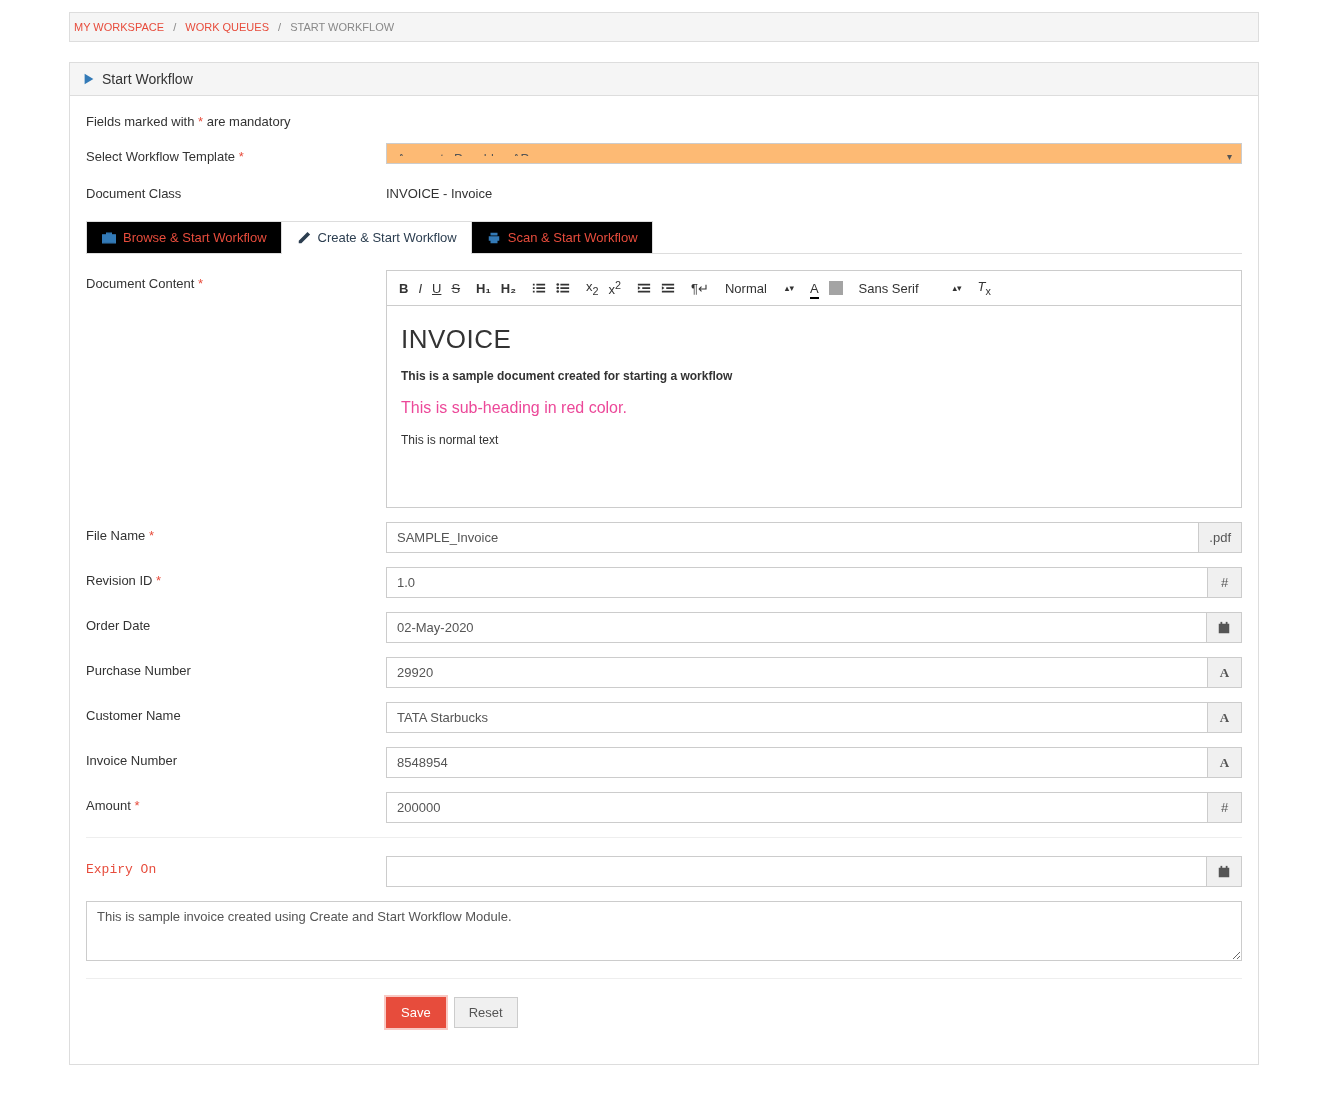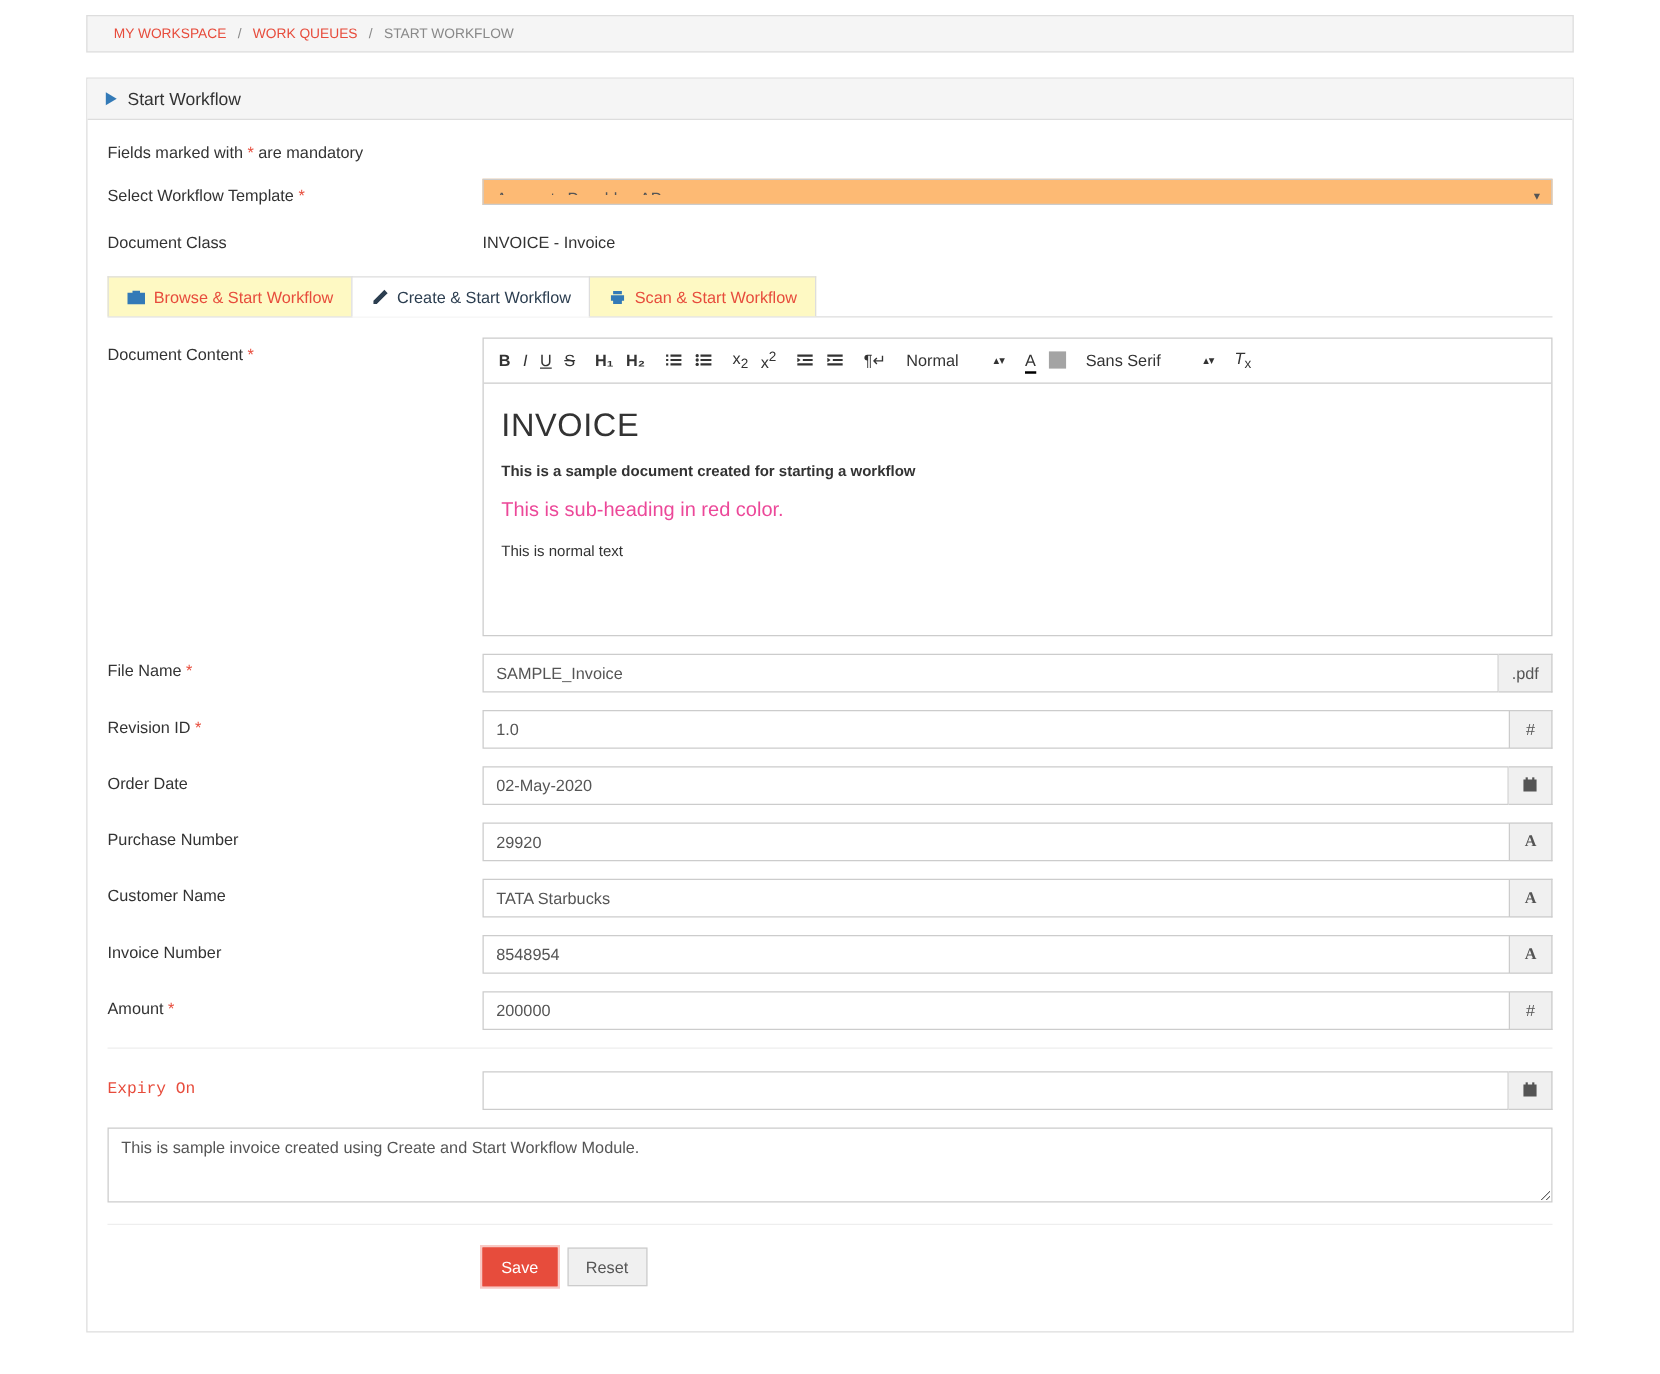--- a/index.html
+++ b/index.html
@@ -1,39 +1,39 @@
 <!DOCTYPE html>
 <html><head>
   <meta charset="utf-8">
   <style>
     * { box-sizing: border-box; margin: 0; padding: 0; }
     body { font-family: "Segoe UI", Arial, sans-serif; font-size: 13px; background: #fff; color: #333; }
     .page { width: 1190px; margin: 5px auto; }
-    .breadcrumb { border: 1px solid #ddd; background: #f5f5f5; padding: 8px 21px; font-size: 11px; margin-top: 12px; }
+    .breadcrumb { border: 1px solid #ddd; background: #f5f5f5; padding: 8px 4px; font-size: 11px; margin-top: 12px; }
     .breadcrumb a { color: #e74c3c; text-decoration: none; }
     .breadcrumb .sep { color: #888; margin: 0 6px; }
     .breadcrumb .cur { color: #888; }
     .panel { border: 1px solid #ddd; margin-top: 20px; }
     .panel-head { background: #f5f5f5; border-bottom: 1px solid #ddd; padding: 8px 12px; display: flex; align-items: center; }
     .panel-head .title { font-size: 14px; margin-left: 6px; }
     .panel-body { padding: 18px 16px 22px 16px; }
     .mandatory-note { margin-bottom: 14px; font-size: 13px; }
     .ast { color: #e74c3c; }
     .row { display: flex; align-items: flex-start; margin-bottom: 14px; }
     .lbl { width: 300px; padding-top: 6px; font-size: 13px; color: #333; }
     .lbl.red { color: #e74c3c; font-family: Liberation Mono, monospace; }
     .fld { flex: 1; }
     select, input[type=text], textarea {
       width: 100%; border: 1px solid #ccc; padding: 7px 10px; font-family: inherit; font-size: 13px; color: #555;
       border-radius: 0;
     }
     select { height: 21px; background: #fdba74; }
     .doc-class { padding-top: 6px; }
     .tabs { display: flex; margin-top: 20px; margin-bottom: 16px; border-bottom: 1px solid #ddd; }
-    .tab { padding: 8px 14px; border: 1px solid #ddd; border-bottom: none; margin-right: -1px; background: #fef9c3; cursor: pointer; display: flex; align-items: center; gap: 6px; color: #337ab7; font-size: 13px; }
+    .tab { padding: 8px 14px; border: 1px solid #ddd; border-bottom: none; margin-right: -1px; background: #000000; cursor: pointer; display: flex; align-items: center; gap: 6px; color: #337ab7; font-size: 13px; }
     .tab.active { background: #fff; position: relative; }
     .tab.active::after { content: ""; position: absolute; left: 0; right: 0; bottom: -1px; height: 1px; background: #fff; }
     .tab-red { color: #e74c3c; }
     .tab-dark { color: #2c3e50; }
     .editor { border: 1px solid #ccc; }
     .toolbar { border-bottom: 1px solid #ccc; padding: 8px 12px; display: flex; align-items: center; gap: 16px; font-size: 13px; color: #444; }
     .tb-group { display: flex; gap: 10px; align-items: center; }
     .tb-btn { cursor: pointer; color: #333; }
     .editor-body { padding: 18px 14px 60px 14px; font-family: Arial, sans-serif; }
     .ed-h1 { font-size: 26px; font-weight: 400; margin-bottom: 14px; letter-spacing: 0.5px; }
@@ -174,21 +174,21 @@
                 <span class="tb-btn">
                   <svg width="14" height="14" viewBox="0 0 16 16">
                       <path fill="#333" d="M1 3h14v2H1zM6 7h9v2H6zM1 11h14v2H1zM1 6l3 2-3 2z"></path>
                     </svg>
                 </span>
               </div>
               <div class="tb-group">
                 <span class="tb-btn">¶↵</span>
               </div>
               <div class="tb-group">
-                <span class="tb-btn" style="display:flex;align-items:center;gap:28px;">
+                <span class="tb-btn" style="display:flex;align-items:center;gap:18px;">
                   <span>Normal</span>
                     <span style="font-size:9px;">▴▾</span>
                 </span>
               </div>
               <div class="tb-group">
                 <span class="tb-btn"><span style="border-bottom:2px solid #000;padding-bottom:1px;">A</span></span>
                 <span class="tb-btn">
                   <svg width="14" height="14" viewBox="0 0 14 14">
                       <rect width="14" height="14" fill="#333" opacity="0.3"></rect>
                       <path fill="#333" d="M0 0h14v14H0z" opacity="0.2"></path>

